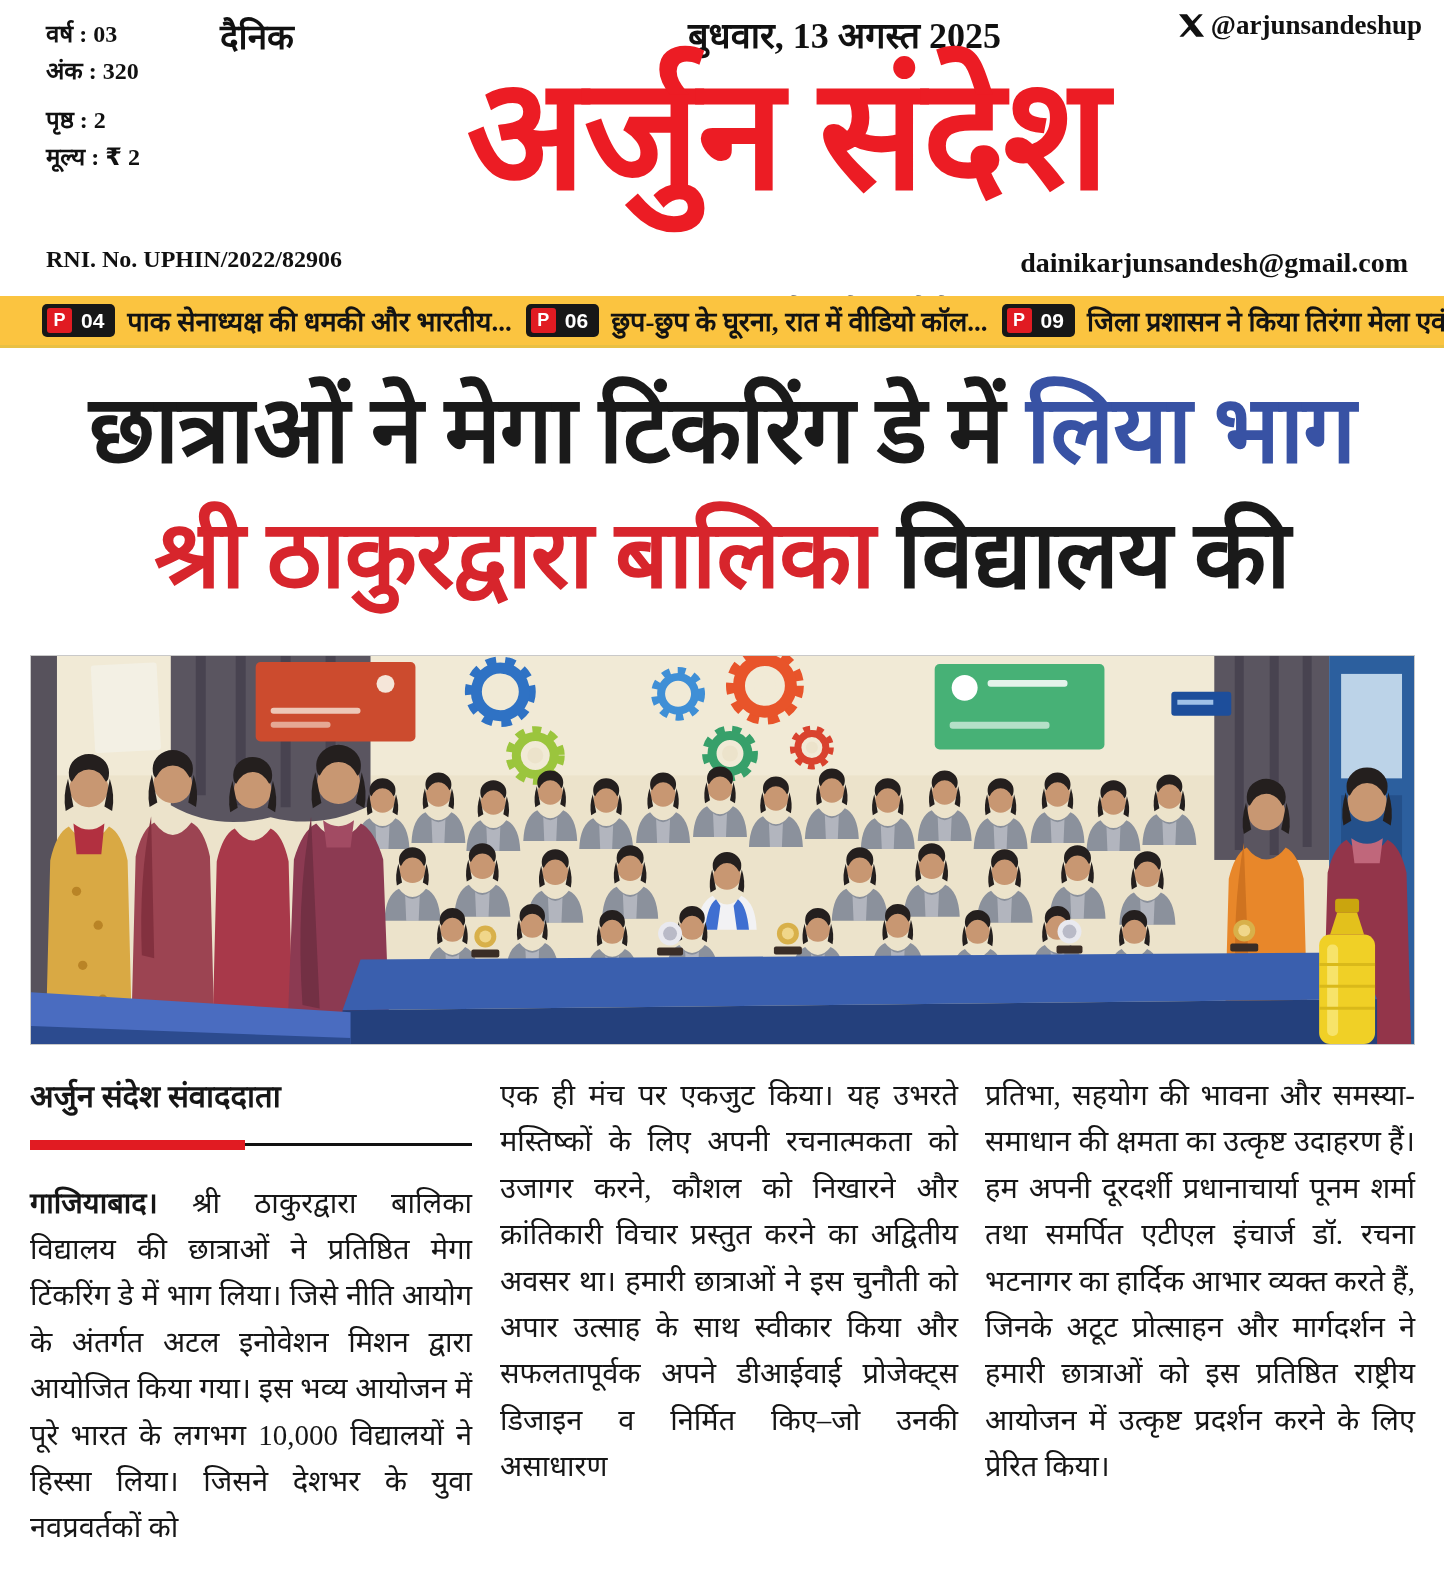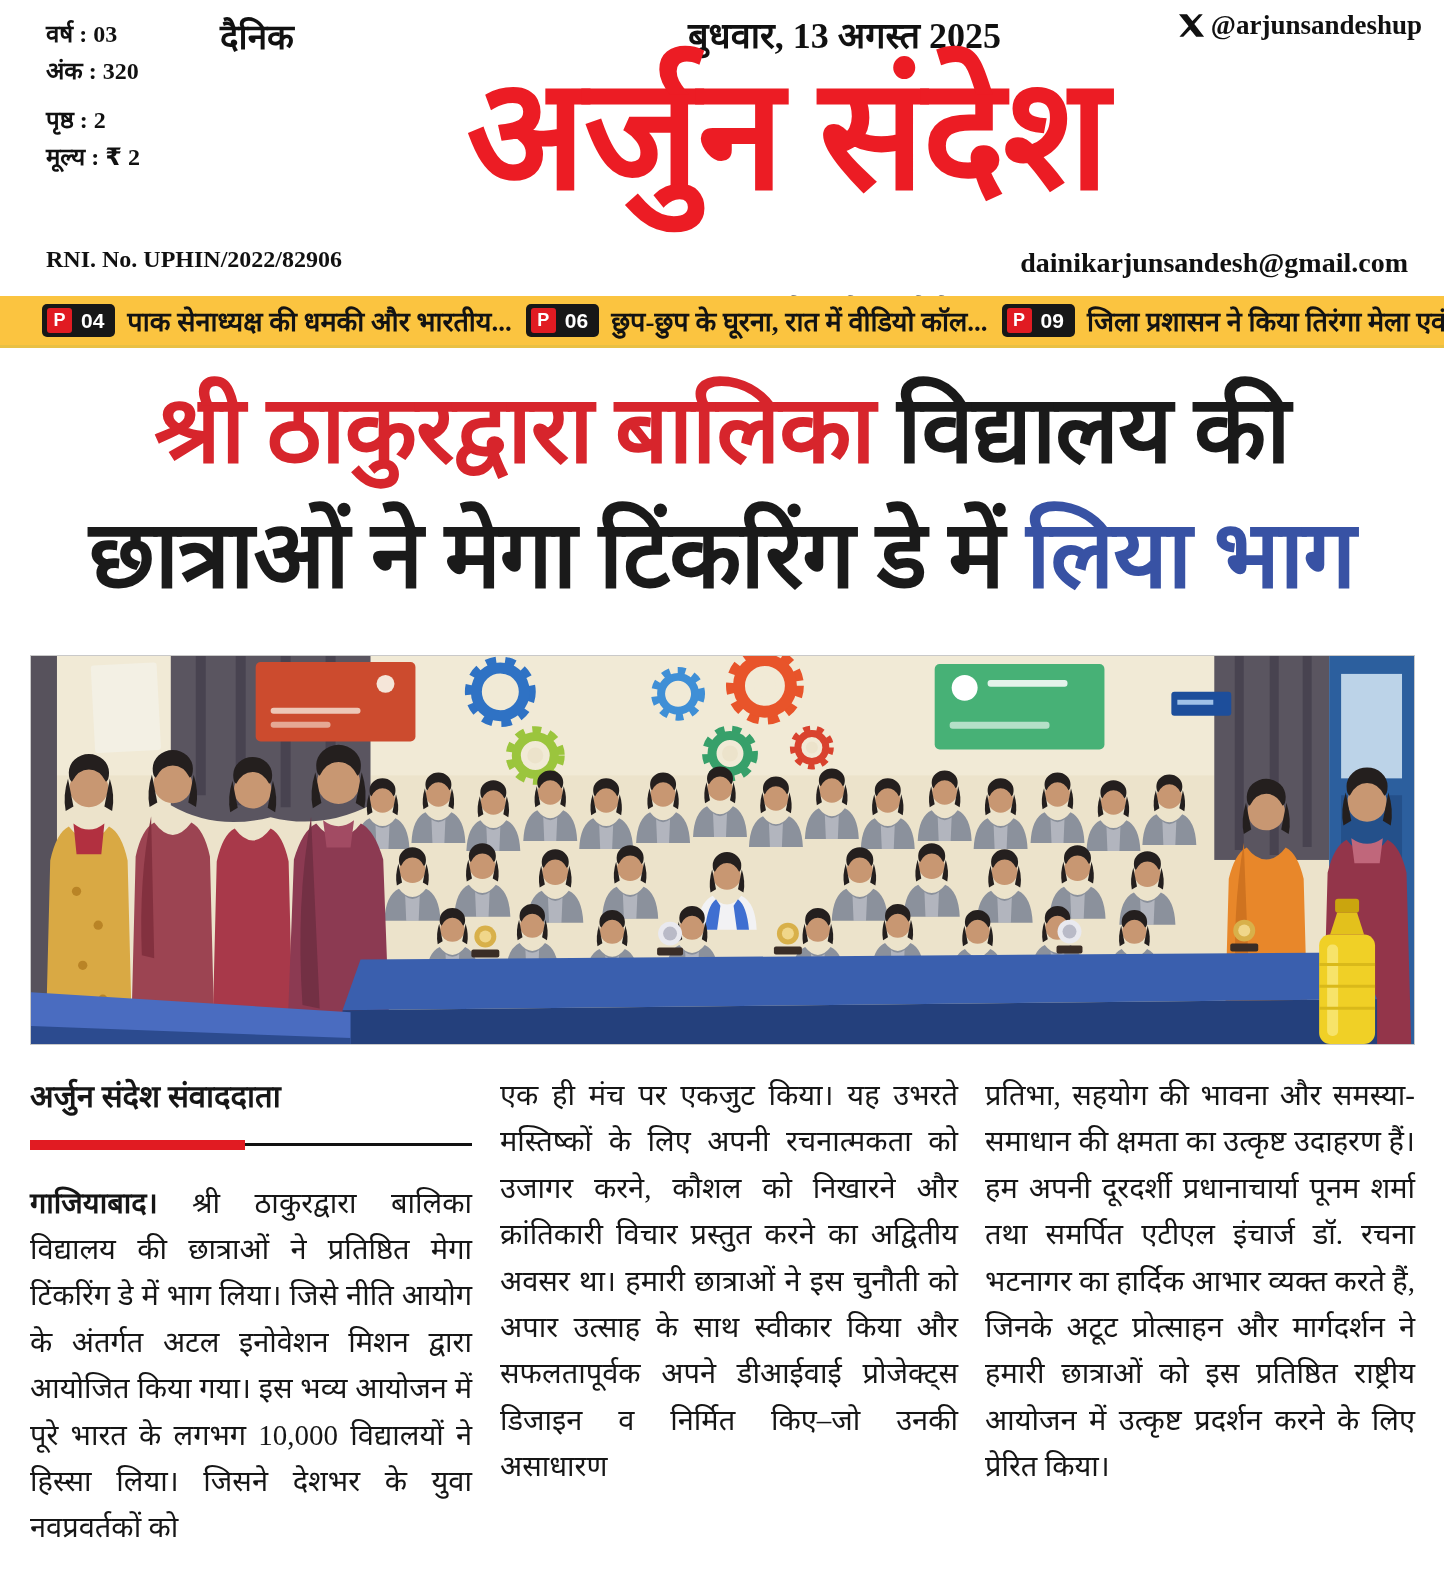--- a/index.html
+++ b/index.html
@@ -107,22 +107,22 @@
     <div class="ticker-item">
       <span class="pbadge">
         <span class="pletter">P</span>
         <span class="pnum">09</span>
       </span>
       <span>जिला प्रशासन ने किया तिरंगा मेला एवं भव्य...</span>
     </div>
   </div>
 
   <div class="headline">
+    <div><span class="hl-black">छात्राओं ने मेगा टिंकरिंग डे में </span><span class="hl-blue">लिया भाग</span></div>
     <div><span class="hl-red">श्री ठाकुरद्वारा बालिका</span><span class="hl-black"> विद्यालय की</span></div>
-    <div><span class="hl-black">छात्राओं ने मेगा टिंकरिंग डे में </span><span class="hl-blue">लिया भाग</span></div>
   </div>
 
   <div class="photo">
     <svg viewBox="0 0 1385 390" preserveAspectRatio="none" aria-hidden="true">
       <defs>
         <g id="head">
           <circle cx="0" cy="3" r="12.5" fill="#c89772"></circle>
           <path d="M-13,-7 a13,12 0 0 1 26,0 q0,5 -2,6 q-4,-8 -11,-8 q-7,0 -11,8 q-2,-1 -2,-6 z" fill="#241f1e"></path>
           <path d="M-13.5,-3 q-3.5,11 -1.5,21 l5,-3 z" fill="#241f1e"></path>
           <path d="M13.5,-3 q3.5,11 1.5,21 l-5,-3 z" fill="#241f1e"></path>

